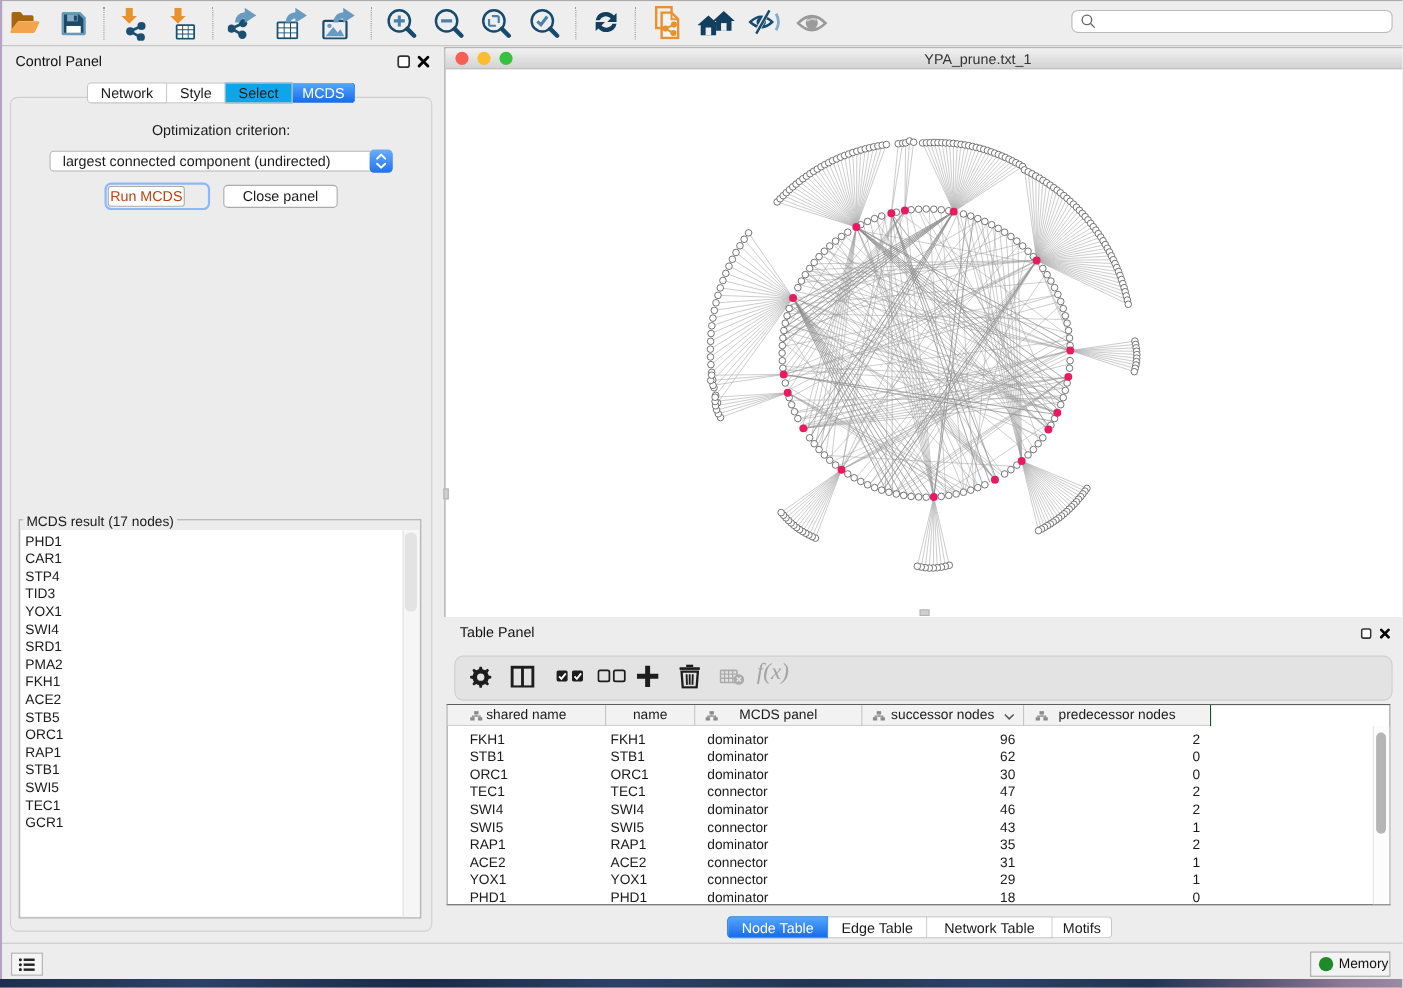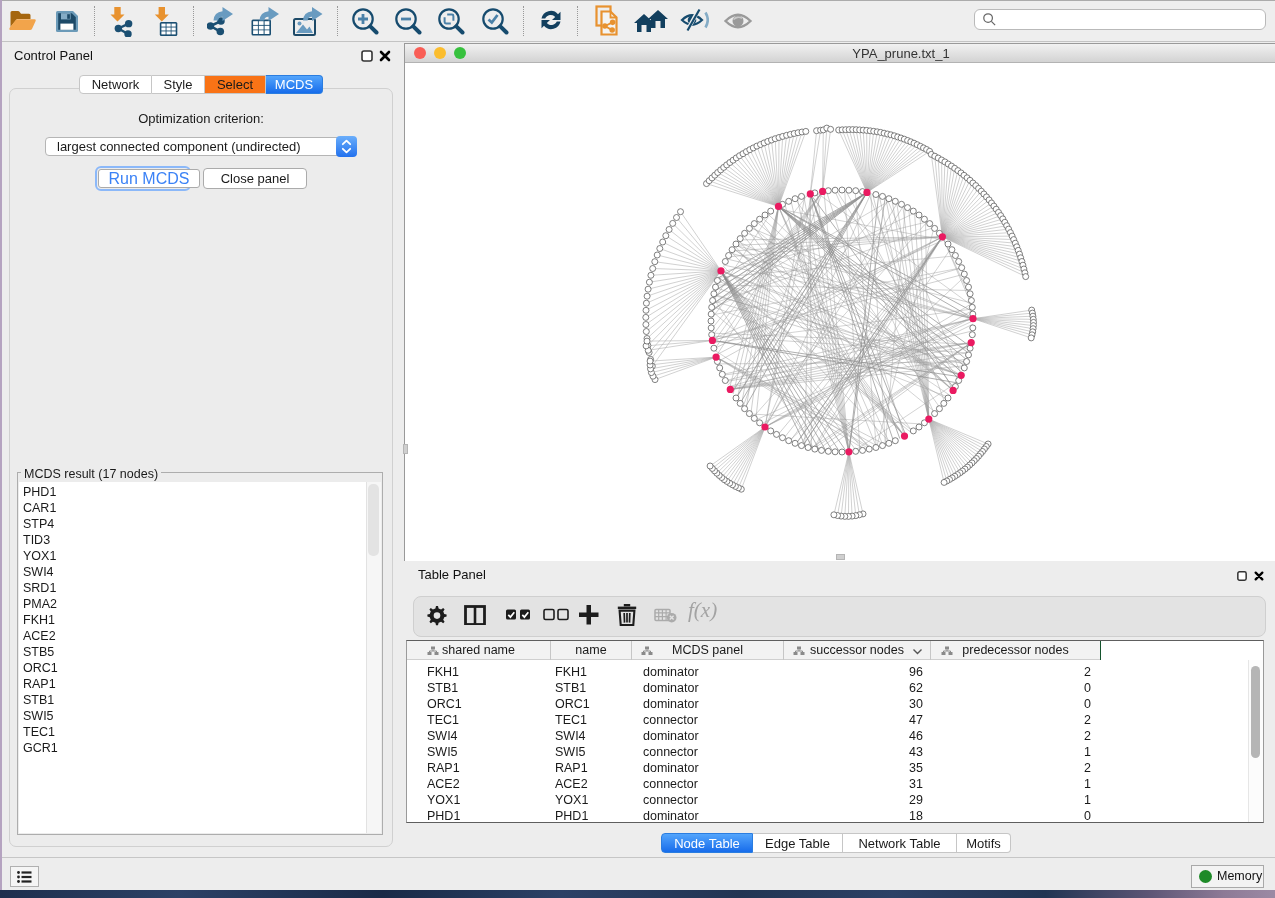--- a/index.html
+++ b/index.html
@@ -151,47 +151,47 @@
   </svg>
 <svg class="ic" style="left:379px;top:50px;" width="12" height="12" viewBox="0 0 12 12">
     <path d="M2 2 L10 10 M10 2 L2 10" stroke="#000" stroke-width="2.6" stroke-linecap="round"></path>
   </svg>
 
 <div class="abs" style="left:9px;top:88px;width:384px;height:759px;background:#ececec;border:1px solid #d0d0d0;border-radius:7px;"></div>
 
 <div class="abs" style="left:79px;top:75px;height:19px;display:flex;">
   <div style="font-size:13px;color:#1a1a1a;background:#fff;border:1px solid #c6c6c6;border-radius:4px 0 0 4px;height:19px;line-height:17px;width:73px;text-align:center;">Network</div>
   <div style="font-size:13px;color:#1a1a1a;background:#fff;border:1px solid #c6c6c6;border-left:none;height:19px;line-height:17px;width:53px;text-align:center;">Style</div>
-  <div style="font-size:13px;color:#1a1a1a;background:#f97316;border:1px solid #c6c6c6;border-left:none;height:19px;line-height:17px;width:61px;text-align:center;">Select</div>
+  <div style="font-size:13px;color:#1a1a1a;background:#0ea5e9;border:1px solid #c6c6c6;border-left:none;height:19px;line-height:17px;width:61px;text-align:center;">Select</div>
   <div style="font-size:13px;color:#fff;background:linear-gradient(#53a5fc,#176ceb);border:1px solid #2a7de0;border-left:none;border-radius:0 4px 4px 0;height:19px;line-height:17px;width:57px;text-align:center;">MCDS</div>
 </div>
 
 <div class="abs" style="left:0;top:111px;width:402px;text-align:center;font-size:13px;color:#1a1a1a;">Optimization criterion:</div>
 <div class="abs" style="left:45px;top:137px;width:312px;height:19px;background:#fff;border:1px solid #b5b5b5;border-radius:4px;"></div>
 <div class="abs" style="left:57px;top:137px;width:280px;height:19px;font-size:13px;line-height:19px;color:#1a1a1a;">largest connected component (undirected)</div>
 <div class="abs" style="left:336px;top:136px;width:21px;height:21px;background:linear-gradient(#6aaefb,#2271ee);border-radius:4px;"></div>
 <svg class="ic" style="left:340px;top:139px;" width="13" height="15" viewBox="0 0 13 15">
     <path d="M2.8 5.2 L6.5 1.6 L10.2 5.2" fill="none" stroke="#fff" stroke-width="1.8" stroke-linecap="round" stroke-linejoin="round"></path>
     <path d="M2.8 9.8 L6.5 13.4 L10.2 9.8" fill="none" stroke="#fff" stroke-width="1.8" stroke-linecap="round" stroke-linejoin="round"></path>
   </svg>
 
 <div class="abs" style="left:95px;top:166px;width:96px;height:25px;border:2px solid #8bb8f9;border-radius:6px;"></div>
-<div class="abs" style="left:98px;top:169px;width:102px;height:19px;background:#fff;border:1px solid #ababab;border-radius:3px;font-size:16px;line-height:18px;text-align:center;color:#3b82f6;">Run MCDS</div>
+<div class="abs" style="left:98px;top:169px;width:70px;height:19px;background:#fff;border:1px solid #ababab;border-radius:3px;font-size:13px;line-height:18px;text-align:center;color:#c2410c;">Run MCDS</div>
 <div class="abs" style="left:203px;top:168px;width:104px;height:21px;background:#fff;border:1px solid #ababab;border-radius:4px;font-size:13px;line-height:19px;text-align:center;color:#1a1a1a;">Close panel</div>
 
 <div class="abs" style="left:17px;top:472px;width:366px;height:363px;border:1px solid #adadad;"></div>
 <div class="abs" style="left:21px;top:467px;background:#ececec;padding:0 3px;font-size:12.5px;color:#1a1a1a;">MCDS result (17 nodes)</div>
 <div class="abs" style="left:19px;top:482px;width:362px;height:351px;background:#fff;"></div>
 <div class="abs" style="left:366px;top:482px;width:15px;height:351px;background:#f6f6f6;border-left:1px solid #e2e2e2;"></div>
 <div class="abs" style="left:368px;top:484px;width:11px;height:72px;background:#e3e3e3;border-radius:5px;"></div>
 <div class="abs" style="left:23px;top:484px;font-size:12.5px;color:#1a1a1a;line-height:16px;">PHD1<br>CAR1<br>STP4<br>TID3<br>YOX1<br>SWI4<br>SRD1<br>PMA2<br>FKH1<br>ACE2<br>STB5<br>ORC1<br>RAP1<br>STB1<br>SWI5<br>TEC1<br>GCR1</div>
 
 <div class="abs" style="left:404px;top:43px;width:871px;height:518px;background:#fff;border-left:1px solid #999;border-top:1px solid #999;"></div>
 <div class="abs" style="left:405px;top:44px;width:870px;height:19px;background:linear-gradient(#f1f1f1,#d3d3d3);border-bottom:1px solid #b3b3b3;"></div>
-<div class="abs" style="left:405px;top:44px;width:870px;height:19px;font-size:13px;color:#333;line-height:19px;text-align:center;"><span style="position:relative;left:52px;margin-left:18px;">YPA_prune.txt_1</span></div>
+<div class="abs" style="left:405px;top:44px;width:870px;height:19px;font-size:13px;color:#333;line-height:19px;text-align:center;"><span style="position:relative;left:40px;margin-left:18px;">YPA_prune.txt_1</span></div>
 <div class="abs" style="left:414px;top:47px;width:12px;height:12px;border-radius:50%;background:#f95e56;"></div>
 <div class="abs" style="left:434px;top:47px;width:12px;height:12px;border-radius:50%;background:#fbbd2e;"></div>
 <div class="abs" style="left:454px;top:47px;width:12px;height:12px;border-radius:50%;background:#37c13e;"></div>
 <svg class="ic" style="left:405px;top:63px;" width="870" height="497" viewBox="0 0 870 497">
 <g>
 <line x1="316.0" y1="207.9" x2="247.3" y2="303.2" stroke="#b1b1b1" stroke-width="0.6"></line>
 <line x1="316.0" y1="207.9" x2="245.6" y2="296.4" stroke="#b1b1b1" stroke-width="0.6"></line>
 <line x1="316.0" y1="207.9" x2="244.1" y2="289.5" stroke="#b1b1b1" stroke-width="0.6"></line>
 <line x1="316.0" y1="207.9" x2="242.9" y2="282.5" stroke="#b1b1b1" stroke-width="0.6"></line>
 <line x1="316.0" y1="207.9" x2="242.0" y2="275.5" stroke="#b1b1b1" stroke-width="0.6"></line>

